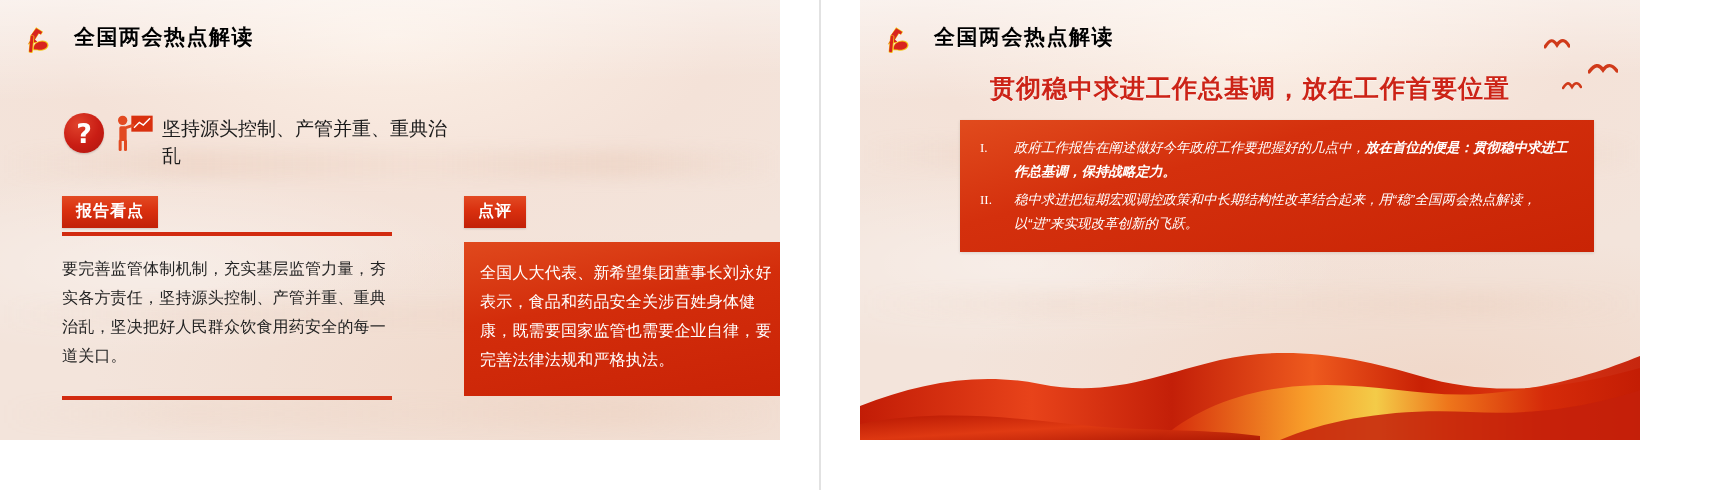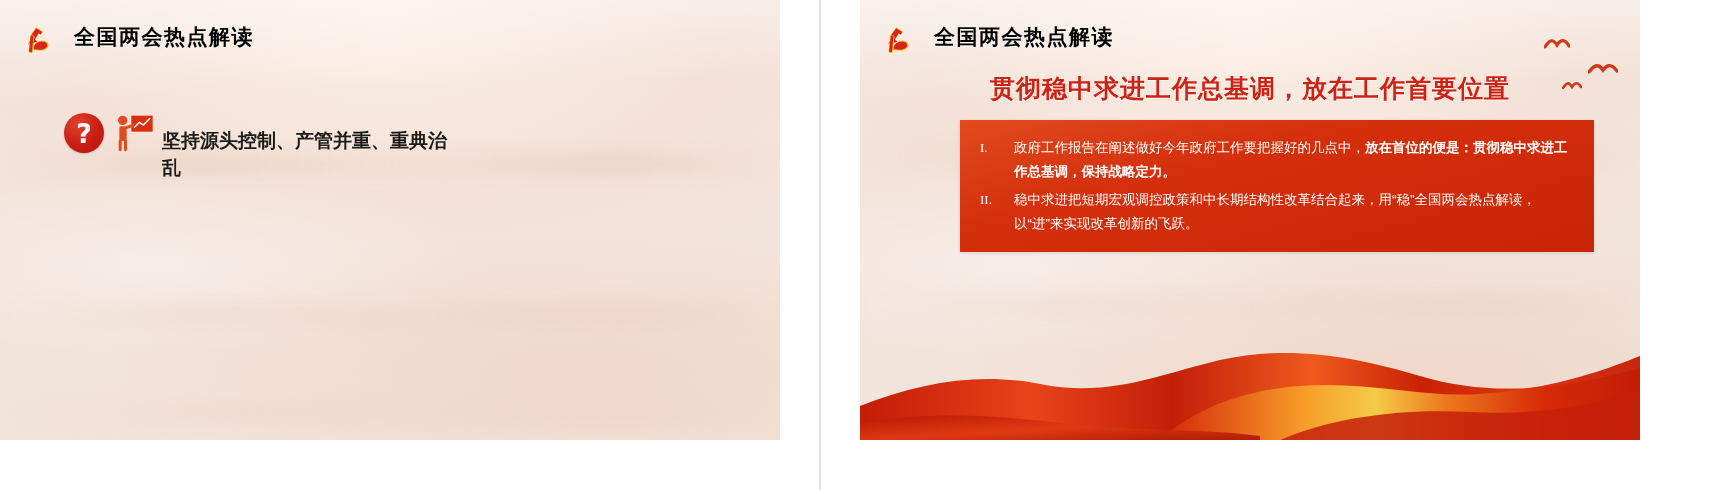--- a/index.html
+++ b/index.html
@@ -133,24 +133,24 @@
   .speaker-icon {
     width: 40px; height: 38px;
     margin-left: 10px;
     margin-top: 2px;
     flex: none;
   }
   .a-text {
     font-size: 19px;
     color: #1b1b1b;
     margin-left: 8px;
-    margin-top: 16px;
+    margin-top: 4px;
     line-height: 1.42;
     max-width: 290px;
-    font-weight: 700;
+    font-weight: 400;
   }
 
   .cols {
     position: absolute;
     top: 196px;
     left: 62px;
     right: 40px;
     display: flex;
     gap: 72px;
     z-index: 4;
@@ -229,21 +229,21 @@
   }
   .panel-item:last-child { margin-bottom: 0; }
   .marker {
     width: 34px;
     flex: none;
     text-align: left;
     padding-left: 6px;
     font-size: 13px;
     font-family: "Liberation Serif", serif;
   }
-  .panel-body { flex: 1 1 auto; }
+  .panel-body { flex: 1 1 auto; font-style: italic; }
   .panel-body b { font-weight: bold; }
 
   
   .bird { position: absolute; z-index: 4; }
 
   
   .ribbon {
     position: absolute;
     left: 0; right: 0; bottom: 0;
     height: 120px;
@@ -287,20 +287,33 @@
           <circle cx="13" cy="9" r="7" fill="#e24a21"></circle>
           <rect x="8" y="18" width="11" height="22" rx="2.5" fill="#e24a21"></rect>
           <rect x="7" y="38" width="4.5" height="17" rx="2" fill="#e24a21"></rect>
           <rect x="15" y="38" width="4.5" height="17" rx="2" fill="#e24a21"></rect>
           <rect x="17" y="18" width="14" height="4.5" rx="2.2" transform="rotate(-18 17 20)" fill="#e24a21"></rect>
         </svg>
       </div>
       <div class="a-text">坚持源头控制、产管并重、重典治乱</div>
     </div>
 
+    <div class="cols">
+      <div class="col">
+        <div class="tag">报告看点</div>
+        <div class="rule"></div>
+        <div class="body-text">要完善监管体制机制，充实基层监管力量，夯实各方责任，坚持源头控制、产管并重、重典治乱，坚决把好人民群众饮食用药安全的每一道关口。</div>
+        <div class="underline-bar"></div>
+      </div>
+      <div class="col">
+        <div class="tag">点评</div>
+        <div class="rule" style="background:transparent;height:4px;"></div>
+        <div class="redbox">全国人大代表、新希望集团董事长刘永好表示，食品和药品安全关涉百姓身体健康，既需要国家监管也需要企业自律，要完善法律法规和严格执法。</div>
+      </div>
+    </div>
   </div>
 
   <div class="gutter">
     <div class="gutter-line"></div>
   </div>
 
   <div class="slide">
     <div class="slide-bg"></div>
     <div class="swirl" style="top:140px;"></div>
     <div class="swirl" style="top:290px;opacity:.6;"></div>

